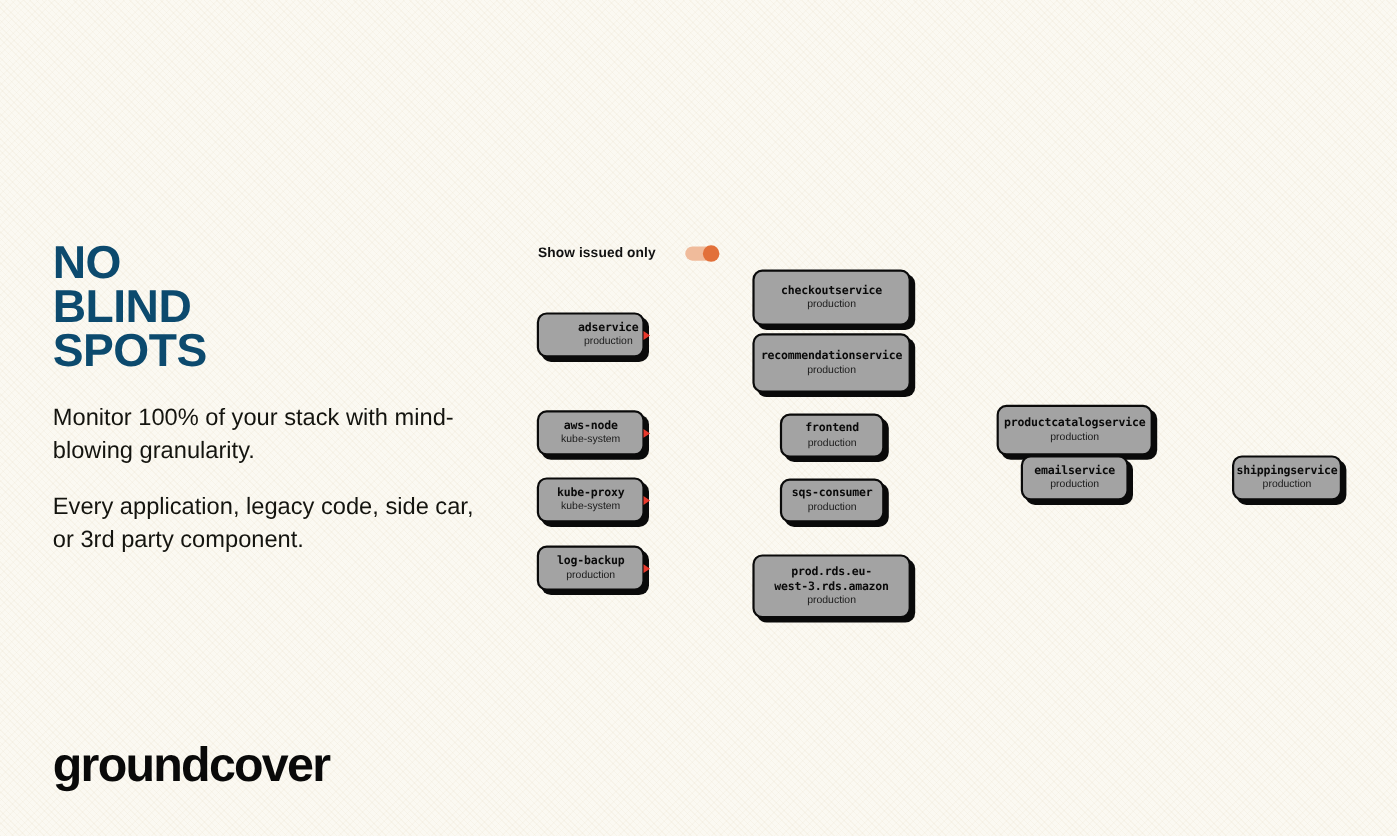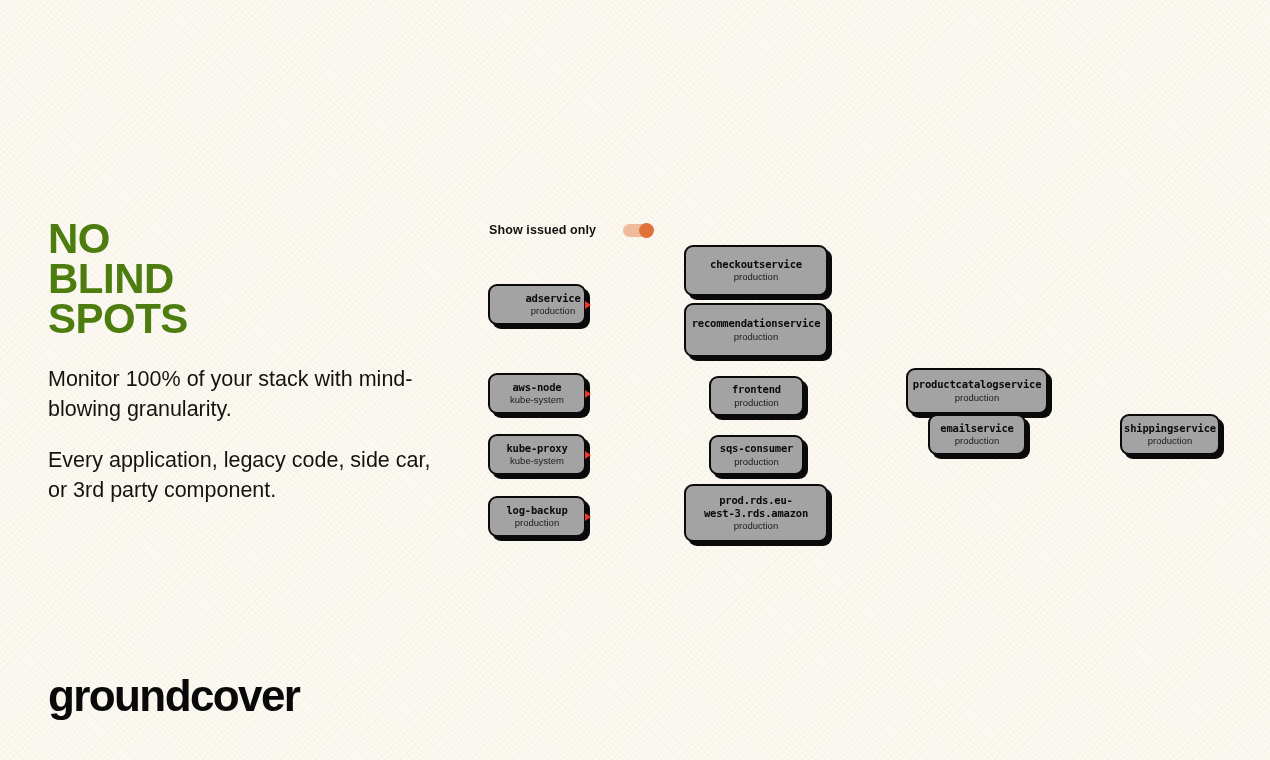--- a/index.html
+++ b/index.html
@@ -27,21 +27,21 @@
 
   
   #headline {
     position: absolute;
     left: 48px;
     top: 219px;
     font-size: 42px;
     line-height: 40px;
     font-weight: 800;
     letter-spacing: -0.5px;
-    color: #4d7c0f;
+    color: #0c4a6e;
     text-transform: uppercase;
     white-space: pre-line;
   }
   .para {
     position: absolute;
     left: 48px;
     width: 400px;
     font-size: 21.5px;
     line-height: 30px;
     font-weight: 400;
@@ -191,21 +191,21 @@
       <div class="cns">production</div>
     </div>
     <div class="card" style="left: 709px; top: 376px; width: 95px; height: 40px;">
       <div class="cname">frontend</div>
       <div class="cns">production</div>
     </div>
     <div class="card" style="left: 709px; top: 435px; width: 95px; height: 40px;">
       <div class="cname">sqs-consumer</div>
       <div class="cns">production</div>
     </div>
-    <div class="card" style="left: 684px; top: 484px; width: 144px; height: 58px;">
+    <div class="card" style="left: 684px; top: 504px; width: 144px; height: 58px;">
       <div class="cname">prod.rds.eu-
 west-3.rds.amazon</div>
       <div class="cns">production</div>
     </div>
     <div class="card" style="left: 906px; top: 368px; width: 142px; height: 46px;">
       <div class="cname">productcatalogservice</div>
       <div class="cns">production</div>
     </div>
     <div class="card" style="left: 928px; top: 414px; width: 98px; height: 41px;">
       <div class="cname">emailservice</div>

